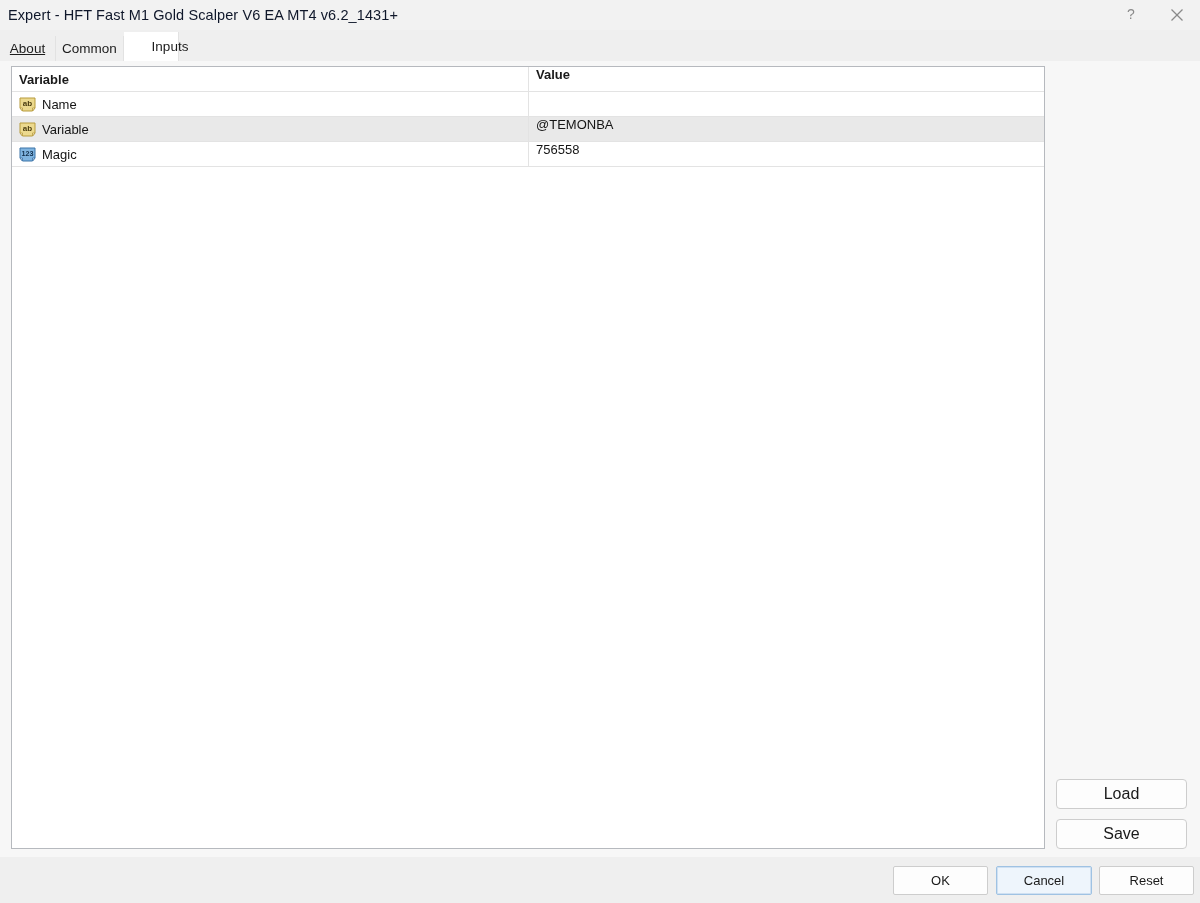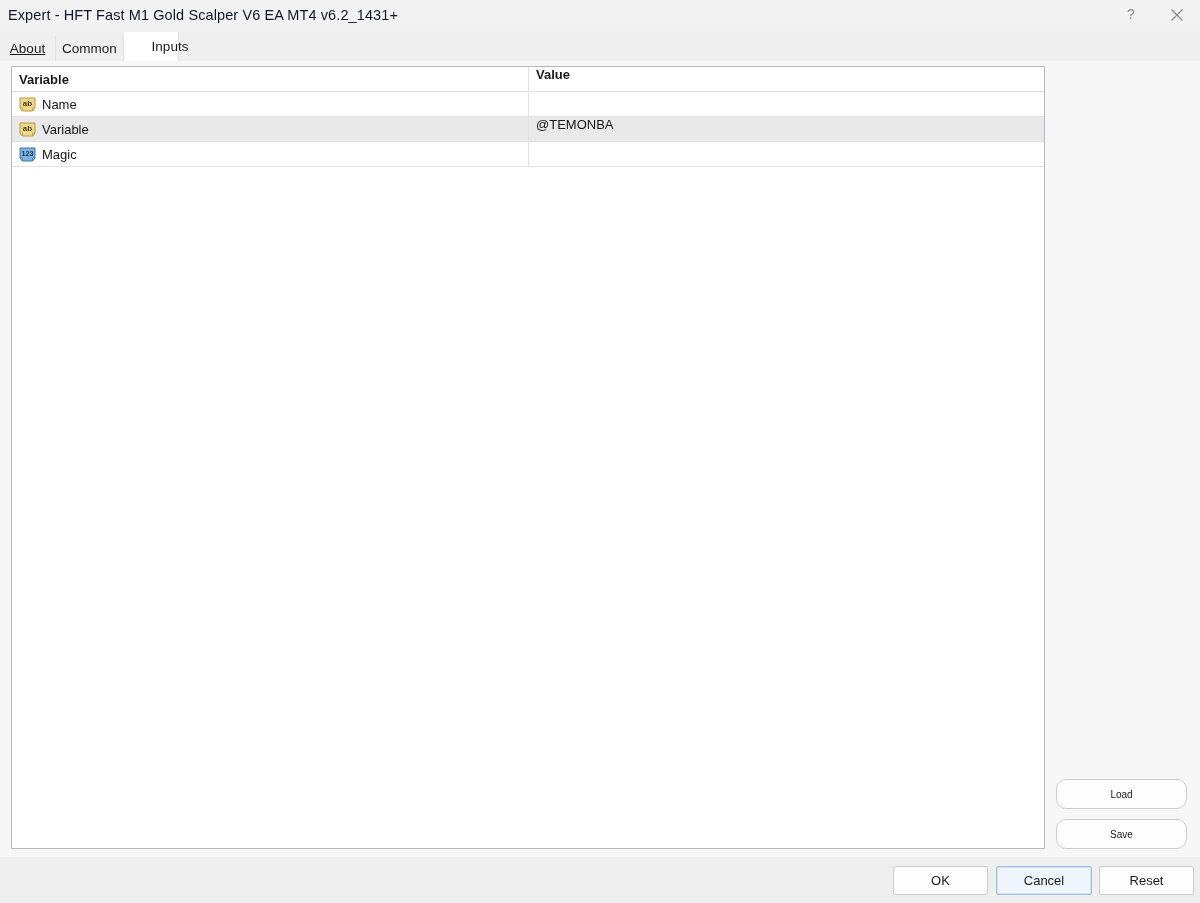--- a/index.html
+++ b/index.html
@@ -152,26 +152,26 @@
     flex: 0 0 auto;
   }
   .type-icon svg { display: block; }
 
   
   .side-btn {
     position: absolute;
     width: 131px; height: 30px;
     background: #fdfdfd;
     border: 1px solid #cdcdcd;
-    border-radius: 10px;
+    border-radius: 4px;
     box-sizing: border-box;
     display: flex;
     align-items: center;
     justify-content: center;
-    font-size: 10px;
+    font-size: 16px;
     color: #1a1a1a;
   }
   #btn-load { left: 1056px; top: 718px; }
   #btn-save { left: 1056px; top: 758px; }
 
   
   #footer {
     position: absolute;
     left: 0; top: 857px;
     width: 1200px; height: 46px;
@@ -279,20 +279,23 @@
         <span class="type-icon">
           <svg width="17" height="15" viewBox="0 0 17 15">
             <path d="M1 1 H16 V11 L13.5 14 H3.5 L1 11 Z" fill="#7fb4e0" stroke="#3d74a8" stroke-width="1"></path>
             <path d="M1 11 L3.5 14 V11 Z" fill="#dceaf7" stroke="#3d74a8" stroke-width="0.8"></path>
             <path d="M16 11 L13.5 14 V11 Z" fill="#dceaf7" stroke="#3d74a8" stroke-width="0.8"></path>
             <text x="8.5" y="9" text-anchor="middle" font-family="Liberation Sans, sans-serif" font-size="7.2" font-weight="bold" fill="#12304d">123</text>
           </svg>
         </span>
         <span class="var-label">Magic</span>
       </div>
+      <div class="cell-val">
+        <span class="val-label">756558</span>
+      </div>
     </div>
 
     <div id="table-filler"></div>
   </div>
 
   <div class="side-btn" id="btn-load">
     <span>Load</span>
   </div>
   <div class="side-btn" id="btn-save">
     <span>Save</span>

